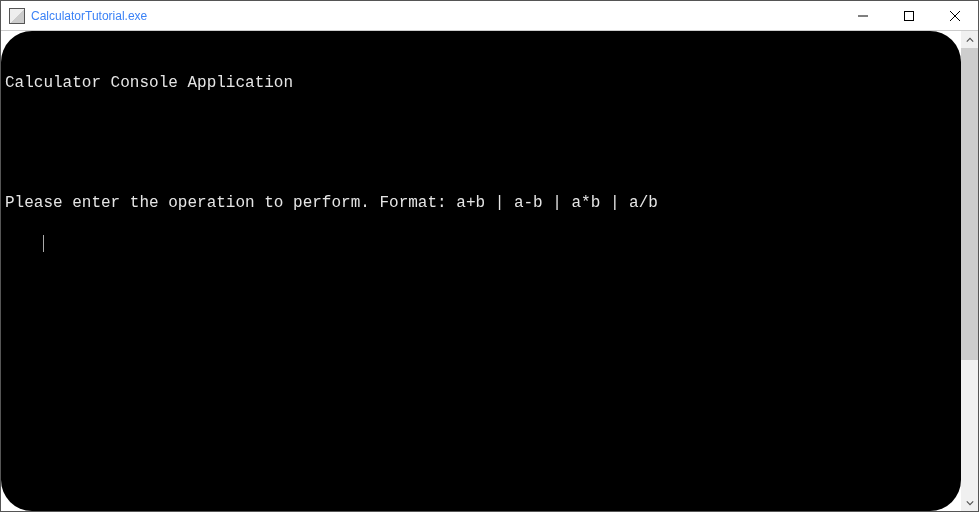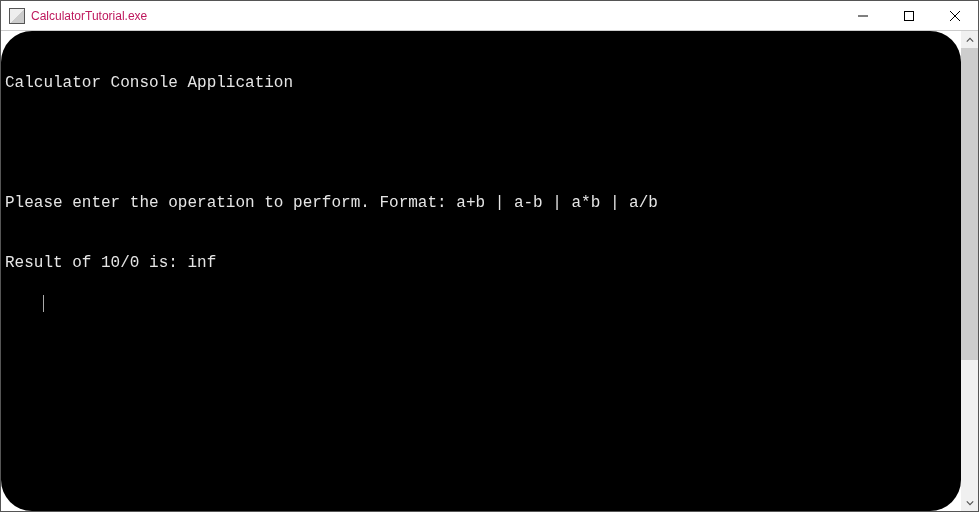--- a/index.html
+++ b/index.html
@@ -26,21 +26,21 @@
       width: 16px;
       height: 16px;
       margin-left: 8px;
       margin-right: 6px;
       display: inline-block;
       border: 1px solid #555;
       background: linear-gradient(135deg, #eee 0%, #eee 50%, #ccc 50%, #ccc 100%);
     }
     .titlebar-title {
       font-size: 12px;
-      color: #be185d;
+      color: #3b82f6;
       flex: 1;
     }
     .win-controls {
       display: flex;
       height: 100%;
     }
     .win-btn {
       width: 46px;
       height: 100%;
       display: flex;
@@ -140,21 +140,20 @@
         </svg>
     </div>
   </div>
 </div>
 
 <div class="console-wrapper">
   <div class="console">
     <span class="line">Calculator Console Application</span>
     <span class="blank"></span>
     <span class="line">Please enter the operation to perform. Format: a+b | a-b | a*b | a/b</span>
-    <span class="line">Result of 10/0 is: inf</span>
     <span class="cursor"></span>
   </div>
   <div class="scrollbar">
     <div class="scroll-arrow">
       <svg viewBox="0 0 10 10">
           <polyline points="1,7 5,3 9,7" fill="none" stroke="#555" stroke-width="1.5"></polyline>
         </svg>
     </div>
     <div class="scroll-track">
       <div class="scroll-thumb"></div>

